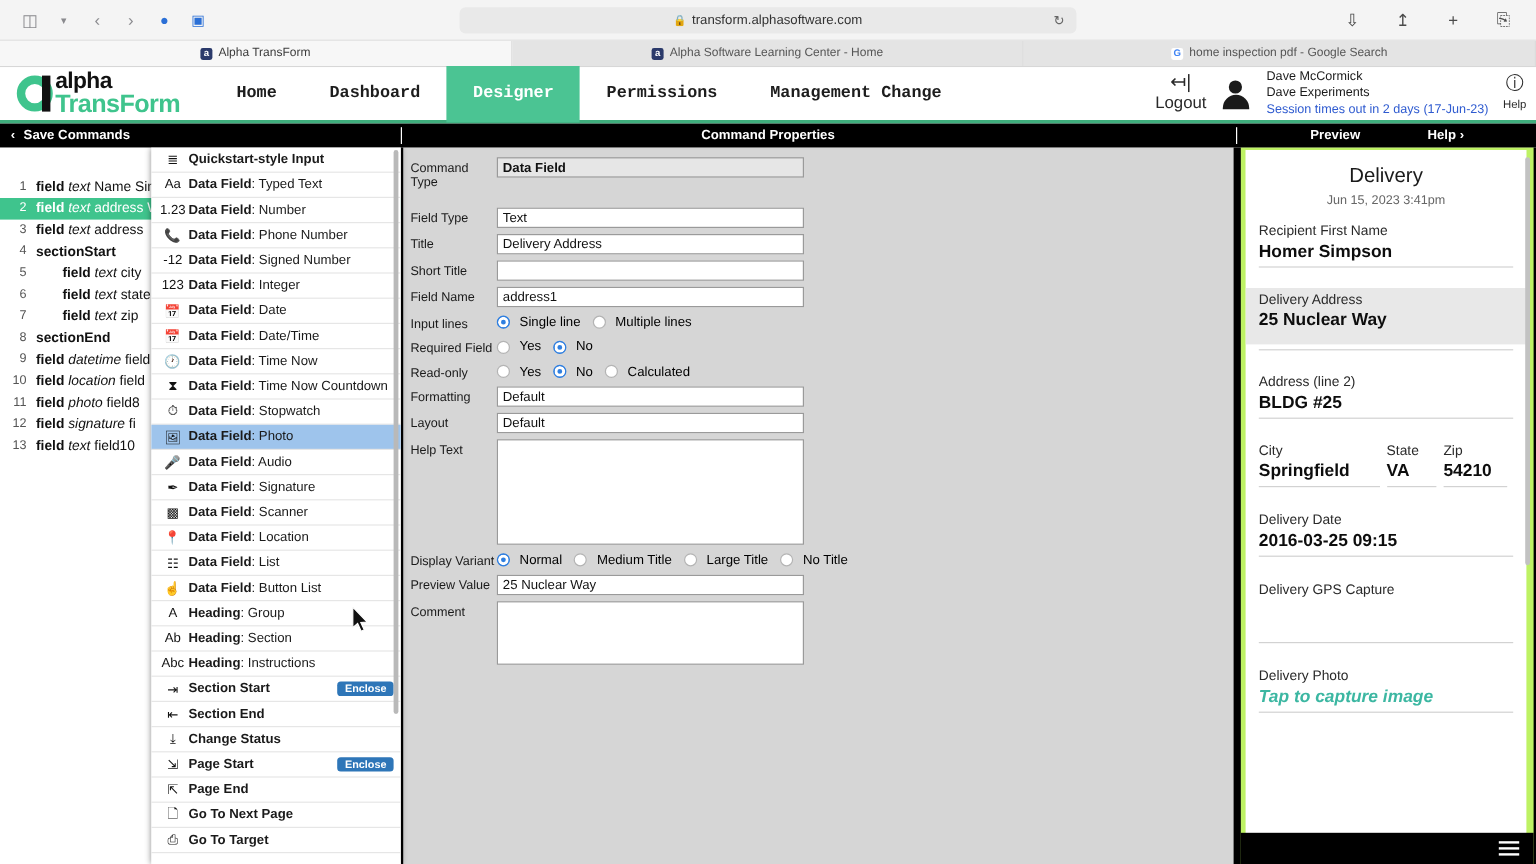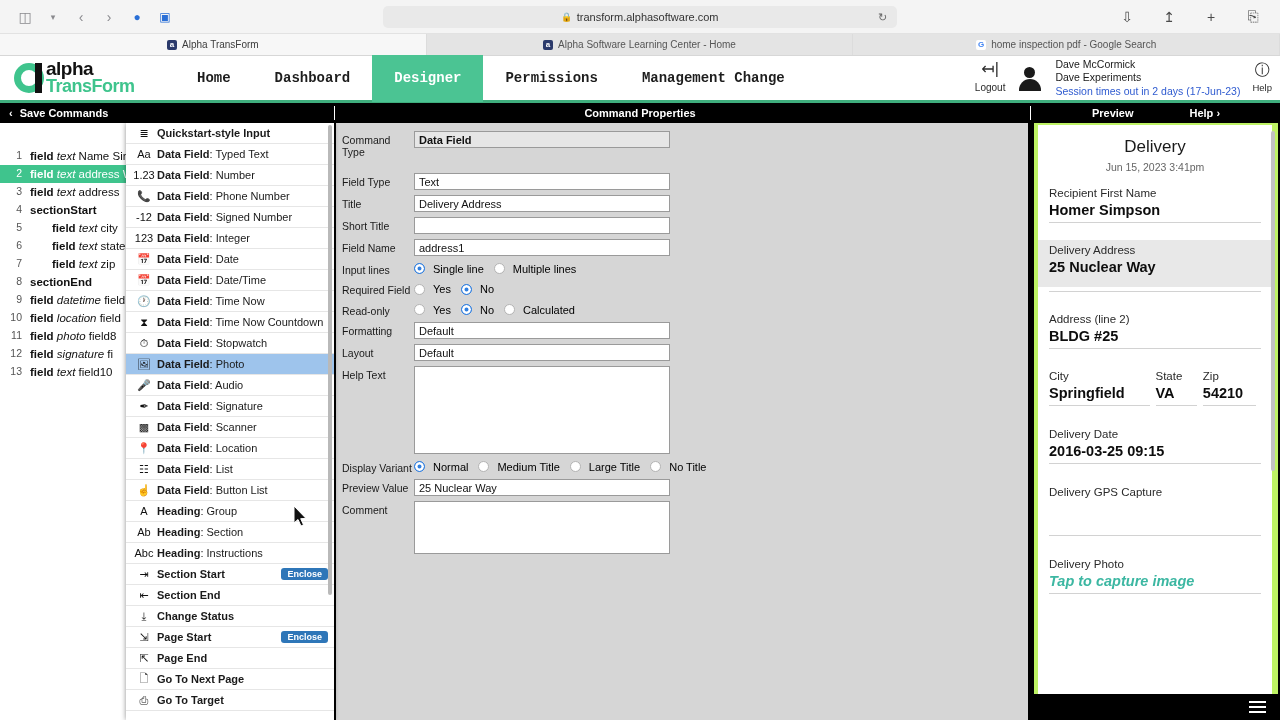--- a/index.html
+++ b/index.html
@@ -61,33 +61,33 @@
   .logo-mark {
     width: 30px; height: 30px; border-radius: 50%;
     border: 7px solid #3fc48d; position: relative; margin-right: 2px;
   }
   .logo-bar {
     position: absolute; right: -5px; top: -7px; width: 7px; height: 30px;
     background: #111;
   }
   .logo-text { line-height: 0.95; }
   .logo-text .l1 { font-size: 19px; font-weight: bold; color: #111; letter-spacing: -0.5px;}
-  .logo-text .l2 { font-size: 18px; font-weight: bold; color: #3fc48d; letter-spacing: -0.5px;}
+  .logo-text .l2 { font-size: 21px; font-weight: bold; color: #3fc48d; letter-spacing: -0.5px;}
   #main-nav { display: flex; align-items: stretch; height: 47px; }
   .nav-item {
     display: flex; align-items: center; padding: 0 22px;
     font-size: 14px; font-weight: bold; color: #1d1d1d; font-family: Liberation Mono, monospace;
   }
   .nav-item.active { background: #4bc493; color: #ffffff; }
   #header-right {
     position: absolute; right: 8px; display: flex; align-items: center; gap: 12px;
   }
   .hr-logout { text-align: center; color: #2a2a2a; }
   .hr-logout .gl { font-size: 16px; display: block; line-height: 16px; }
-  .hr-logout .lb { font-size: 10px; }
+  .hr-logout .lb { font-size: 14px; }
   .avatar-icon { width: 26px; height: 26px; position: relative; }
   .avatar-head { width: 11px; height: 11px; border-radius: 50%; background: #1a1a1a;
     position: absolute; left: 7px; top: 2px; }
   .avatar-body { width: 22px; height: 12px; border-radius: 11px 11px 0 0;
     background: #1a1a1a; position: absolute; left: 2px; top: 14px; }
   .hr-user { font-size: 10.5px; color: #1a1a1a; line-height: 1.28; }
   .hr-user .session { color: #2f5bd0; }
   .hr-help { text-align: center; color: #2a2a2a; }
   .hr-help .gl { font-size: 15px; display: block; line-height: 15px; }
   .hr-help .lb { font-size: 9.5px; }

